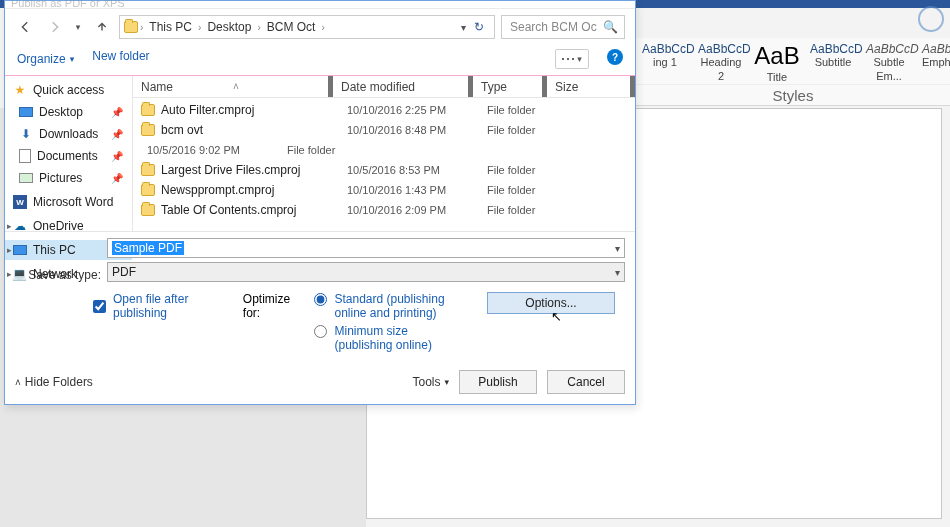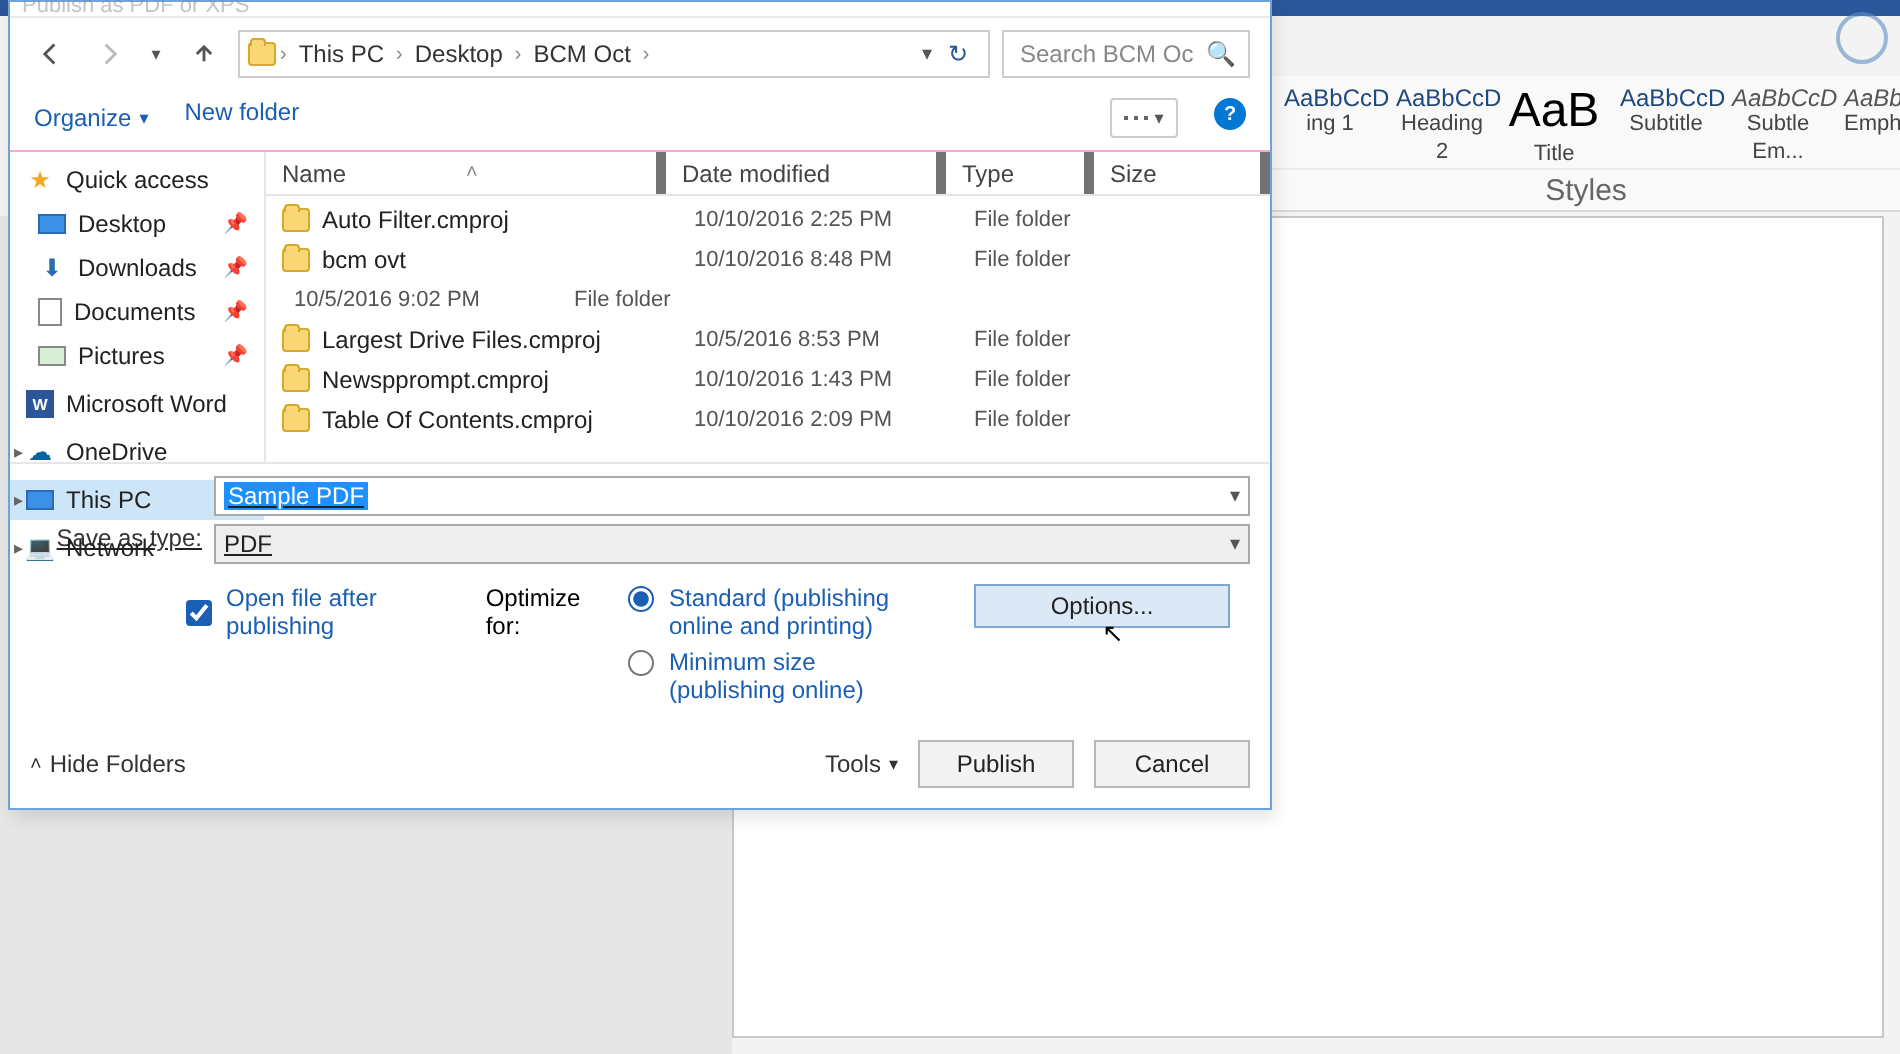--- a/index.html
+++ b/index.html
@@ -168,21 +168,21 @@
     position:relative; flex-shrink:0;
   }
   .folder-glyph:before{content:"";position:absolute;left:0;top:-3px;width:6px;height:3px;background:#f8d774;border:1px solid #d6a92e;border-bottom:none;border-radius:2px 2px 0 0;}
 
   
   .form-area{
     border-top:1px solid #e6e6e6;
     padding:6px 10px 8px 10px;
     display:flex; flex-direction:column; gap:4px;
   }
-  .form-row{display:flex; align-items:flex-start; gap:6px;text-decoration:underline;}
+  .form-row{display:flex; align-items:flex-end; gap:6px;}
   .form-label{width:86px; text-align:right; color:#333;}
   .form-control{
     flex:1; height:20px; border:1px solid #a8a8a8; background:#fff; padding:0 4px;
     display:flex; align-items:center; font-size:12px; position:relative;
   }
   .form-control.select{background:#eee;}
   .form-control .dd{position:absolute; right:4px; font-size:10px; color:#555;}
   .filename-sel{background:#1e90ff; color:#fff; padding:0 2px;}
 
   .options-row{

